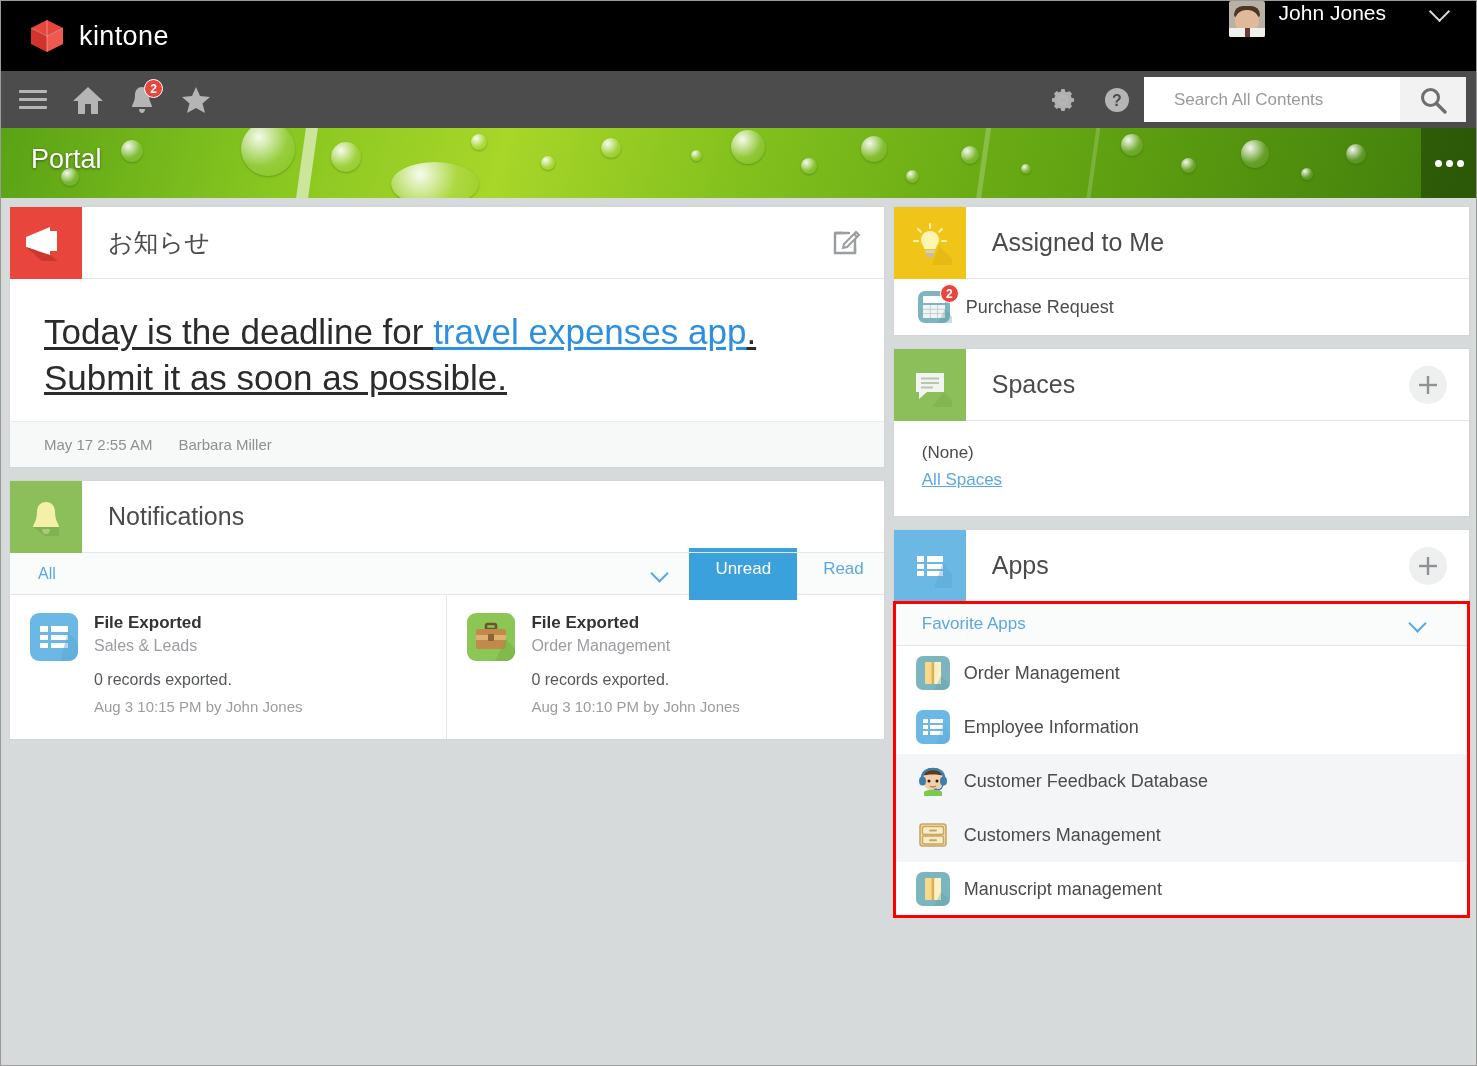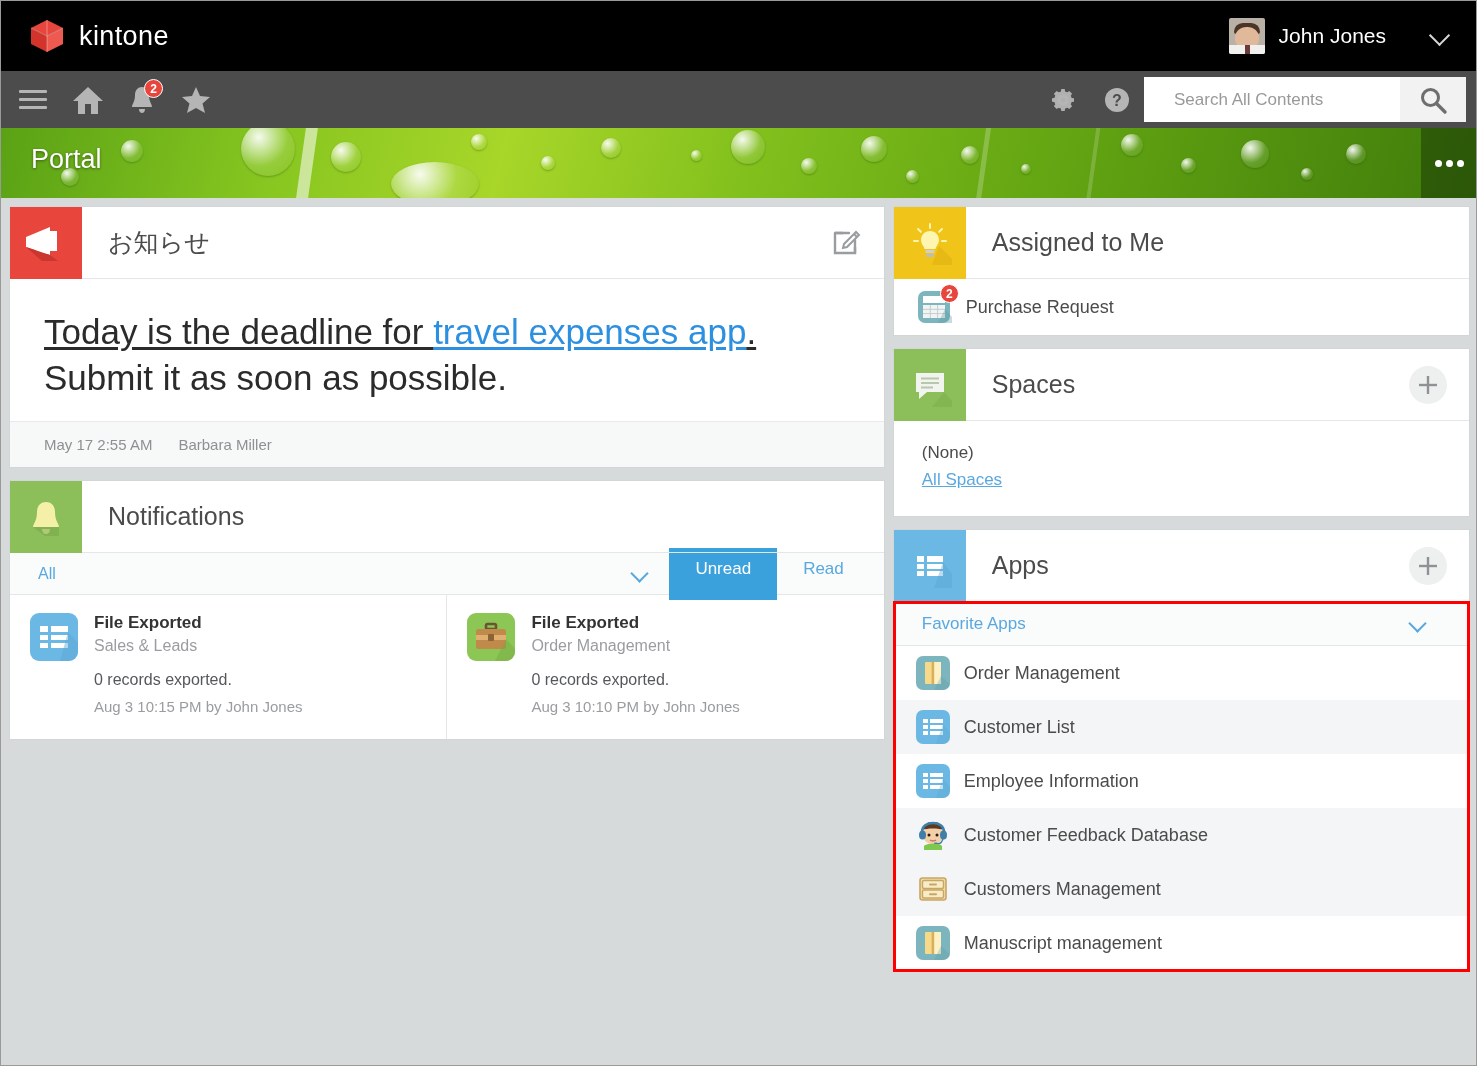--- a/index.html
+++ b/index.html
@@ -26,21 +26,21 @@
   }
   .logo-wrap { display: flex; align-items: center; margin-left: 28px; }
   .logo-mark { width: 36px; height: 34px; position: relative; }
   .logo-mark svg { display: block; }
   .logo-text {
     color: #ffffff; font-size: 27px; letter-spacing: 0.4px;
     margin-left: 14px; font-weight: 400;
   }
   .user-area {
     position: absolute; right: 18px; top: 0; height: 70px;
-    display: flex; align-items: center; gap: 14px;
+    display: flex; gap: 14px;
   }
   .avatar {
     width: 36px; height: 36px; border-radius: 2px; overflow: hidden;
     background: #b9b0a6; position: relative;
   }
   .avatar .face {
     position: absolute; left: 6px; top: 9px; width: 24px; height: 22px;
     background: #e0b89a; border-radius: 48% 48% 44% 44%;
   }
   .avatar .hair {
@@ -186,21 +186,21 @@
     display: flex; align-items: center; justify-content: center;
   }
 
   
   .ann-body { padding: 30px 34px 20px 34px; }
   .ann-line1 {
     font-size: 35px; color: #2b2b2b; line-height: 1.32;
     text-decoration: underline; text-underline-offset: 3px;
   }
   .ann-link { color: #2d8fe0; text-decoration: underline; }
-  .ann-line2 { font-size: 35px; color: #2b2b2b; line-height: 1.32; }
+  .ann-line2 { font-size: 35px; color: #2b2b2b; line-height: 1.32; text-decoration: underline; }
   .ann-foot {
     background: #f7f8f8; border-top: 1px solid #e9eaec;
     padding: 14px 34px; font-size: 15px; color: #8d9194;
     display: flex; gap: 26px;
   }
 
   
   .notif-filter {
     display: flex; align-items: center; height: 42px;
     background: #fafbfb; border-bottom: 1px solid #e4e6e8;
@@ -217,21 +217,21 @@
     content: ""; position: absolute; left: 4px; top: 4px;
     width: 11px; height: 11px;
     border-right: 2px solid #5aa8e0; border-bottom: 2px solid #5aa8e0;
     transform: rotate(45deg);
   }
   .tab-unread, .tab-read {
     height: 52px; line-height: 42px; font-size: 17px;
     padding: 0 26px; cursor: pointer;
   }
   .tab-unread { background: #3ba1dd; color: #ffffff; }
-  .tab-read { color: #5aa8e0; padding-right: 40px; }
+  .tab-read { color: #5aa8e0; padding-right: 20px; }
 
   .notif-list { display: flex; }
   .notif-card {
     flex: 1; padding: 18px 20px 24px 20px; display: flex; gap: 16px;
     border-right: 1px solid #e4e6e8;
   }
   .notif-card:last-child { border-right: none; }
   .app-sq {
     width: 48px; height: 48px; border-radius: 9px; flex: 0 0 48px;
     position: relative; overflow: hidden;
@@ -594,34 +594,20 @@
               <svg width="34" height="34" viewBox="0 0 34 34">
                 <rect x="9" y="6" width="16" height="22" rx="1" fill="#f7d98a"></rect>
                 <path d="M17 6 L25 6 L25 28 L17 28 Z" fill="#fdf0c4"></path>
                 <rect x="15.6" y="6" width="2.6" height="22" fill="#d9b05a"></rect>
                 <polygon points="25,20 34,28 34,34 18,34" fill="#5e9aa2" opacity="0.3"></polygon>
               </svg>
             </span>
             <span class="app-row-label">Order Management</span>
           </div>
 
-          <div class="app-row alt">
-            <span class="app-ico" style="background:#6cb8e4;">
-              <svg width="34" height="34" viewBox="0 0 34 34">
-                <rect x="7" y="9" width="5" height="4" fill="#ffffff"></rect>
-                <rect x="14" y="9" width="13" height="4" fill="#ffffff"></rect>
-                <rect x="7" y="15" width="5" height="4" fill="#ffffff"></rect>
-                <rect x="14" y="15" width="13" height="4" fill="#ffffff"></rect>
-                <rect x="7" y="21" width="5" height="4" fill="#ffffff"></rect>
-                <rect x="14" y="21" width="13" height="4" fill="#ffffff"></rect>
-                <polygon points="27,14 34,23 34,34 20,34" fill="#5aa5d0" opacity="0.35"></polygon>
-              </svg>
-            </span>
-            <span class="app-row-label">Customer List</span>
-          </div>
 
           <div class="app-row">
             <span class="app-ico" style="background:#6cb8e4;">
               <svg width="34" height="34" viewBox="0 0 34 34">
                 <rect x="7" y="9" width="5" height="4" fill="#ffffff"></rect>
                 <rect x="14" y="9" width="13" height="4" fill="#ffffff"></rect>
                 <rect x="7" y="15" width="5" height="4" fill="#ffffff"></rect>
                 <rect x="14" y="15" width="13" height="4" fill="#ffffff"></rect>
                 <rect x="7" y="21" width="5" height="4" fill="#ffffff"></rect>
                 <rect x="14" y="21" width="13" height="4" fill="#ffffff"></rect>

